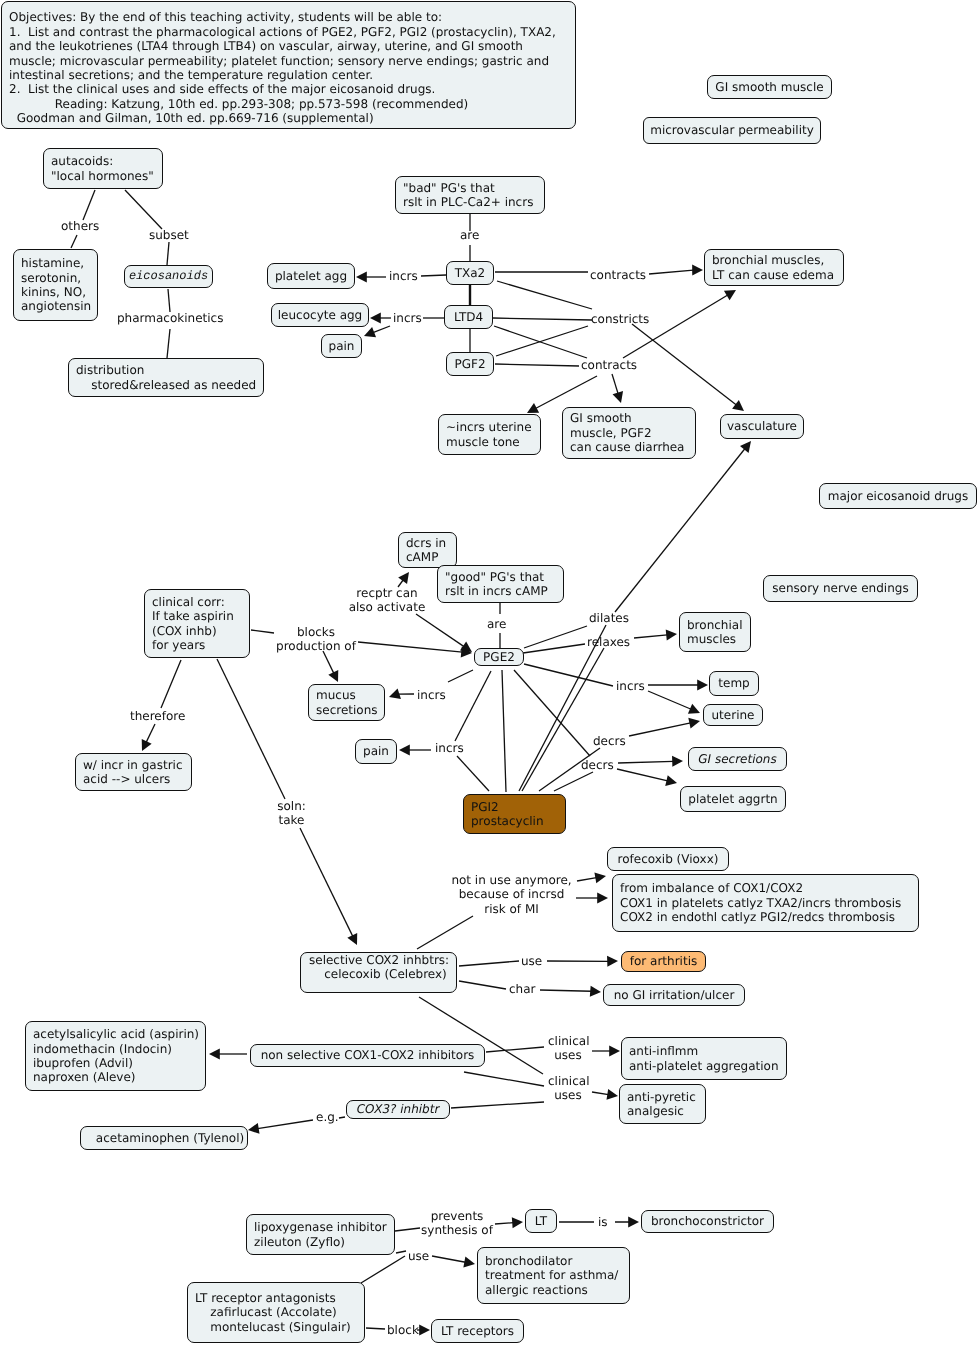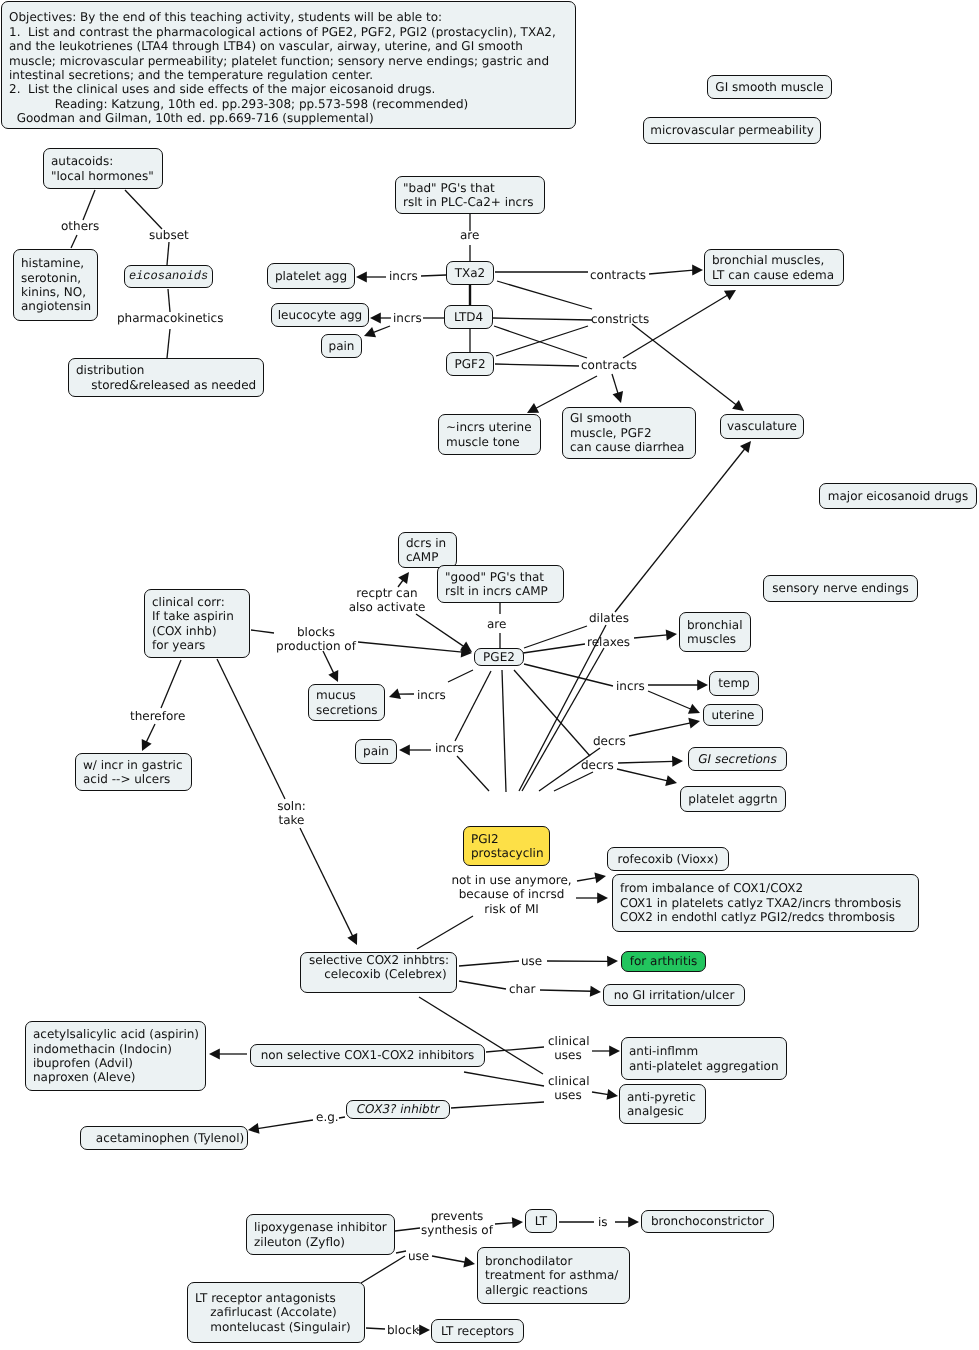--- a/index.html
+++ b/index.html
@@ -306,21 +306,21 @@
     stored&amp;released as needed</span></div>
       <div class="node l" style="left: 395px; top: 176px; width: 150px; height: 38px; background: rgb(236, 242, 243); border-color: rgb(17, 17, 17);"><span>"bad" PG's that
 rslt in PLC-Ca2+ incrs</span></div>
       <div class="node c" style="left: 267px; top: 263px; width: 88px; height: 26px; background: rgb(236, 242, 243); border-color: rgb(17, 17, 17);"><span>platelet agg</span></div>
       <div class="node c" style="left: 271px; top: 303px; width: 98px; height: 24px; background: rgb(236, 242, 243); border-color: rgb(17, 17, 17);"><span>leucocyte agg</span></div>
       <div class="node c" style="left: 321px; top: 334px; width: 41px; height: 24px; background: rgb(236, 242, 243); border-color: rgb(17, 17, 17);"><span>pain</span></div>
       <div class="node c" style="left: 446px; top: 261px; width: 48px; height: 24px; background: rgb(236, 242, 243); border-color: rgb(17, 17, 17);"><span>TXa2</span></div>
       <div class="node c" style="left: 444px; top: 305px; width: 49px; height: 24px; background: rgb(236, 242, 243); border-color: rgb(17, 17, 17);"><span>LTD4</span></div>
       <div class="node c" style="left: 446px; top: 352px; width: 48px; height: 24px; background: rgb(236, 242, 243); border-color: rgb(17, 17, 17);"><span>PGF2</span></div>
       <div class="node c" style="left: 707px; top: 75px; width: 125px; height: 24px; background: rgb(236, 242, 243); border-color: rgb(17, 17, 17);"><span>GI smooth muscle</span></div>
-      <div class="node c" style="left: 643px; top: 117px; width: 178px; height: 27px; background: rgb(236, 242, 243); border-color: rgb(17, 17, 17);"><span>microvascular permeability</span></div>
+      <div class="node c" style="left: 643px; top: 117px; width: 178px; height: 27px; background: rgb(236, 242, 243); border-color: rgb(17, 17, 17); border-radius: 6px;"><span>microvascular permeability</span></div>
       <div class="node l" style="left: 704px; top: 249px; width: 140px; height: 37px; background: rgb(236, 242, 243); border-color: rgb(17, 17, 17);"><span>bronchial muscles,
 LT can cause edema</span></div>
       <div class="node l" style="left: 438px; top: 414px; width: 103px; height: 41px; background: rgb(236, 242, 243); border-color: rgb(17, 17, 17);"><span>~incrs uterine
 muscle tone</span></div>
       <div class="node l" style="left: 562px; top: 407px; width: 134px; height: 52px; background: rgb(236, 242, 243); border-color: rgb(17, 17, 17);"><span>GI smooth
 muscle, PGF2
 can cause diarrhea</span></div>
       <div class="node c" style="left: 720px; top: 414px; width: 84px; height: 25px; background: rgb(236, 242, 243); border-color: rgb(17, 17, 17);"><span>vasculature</span></div>
       <div class="node c" style="left: 819px; top: 483px; width: 158px; height: 26px; background: rgb(236, 242, 243); border-color: rgb(17, 17, 17);"><span>major eicosanoid drugs</span></div>
       <div class="node c" style="left: 763px; top: 575px; width: 155px; height: 27px; background: rgb(236, 242, 243); border-color: rgb(17, 17, 17);"><span>sensory nerve endings</span></div>
@@ -329,37 +329,37 @@
       <div class="node l" style="left: 437px; top: 565px; width: 127px; height: 38px; background: rgb(236, 242, 243); border-color: rgb(17, 17, 17);"><span>"good" PG's that
 rslt in incrs cAMP</span></div>
       <div class="node l" style="left: 144px; top: 589px; width: 106px; height: 69px; background: rgb(236, 242, 243); border-color: rgb(17, 17, 17);"><span>clinical corr:
 If take aspirin
 (COX inhb)
 for years</span></div>
       <div class="node c" style="left: 474px; top: 648px; width: 50px; height: 18px; background: rgb(236, 242, 243); border-color: rgb(17, 17, 17);"><span>PGE2</span></div>
       <div class="node l" style="left: 308px; top: 684px; width: 77px; height: 37px; background: rgb(236, 242, 243); border-color: rgb(17, 17, 17);"><span>mucus
 secretions</span></div>
       <div class="node c" style="left: 355px; top: 739px; width: 42px; height: 25px; background: rgb(236, 242, 243); border-color: rgb(17, 17, 17);"><span>pain</span></div>
-      <div class="node l" style="left: 463px; top: 794px; width: 87px; height: 40px; background: #fde047; border-color: rgb(17, 17, 17); margin-top: 32px;"><span>PGI2
+      <div class="node l" style="left: 463px; top: 794px; width: 103px; height: 40px; background: #a16207; border-color: rgb(17, 17, 17);"><span>PGI2
 prostacyclin</span></div>
       <div class="node l" style="left: 75px; top: 753px; width: 117px; height: 38px; background: rgb(236, 242, 243); border-color: rgb(17, 17, 17);"><span>w/ incr in gastric
 acid --&gt; ulcers</span></div>
       <div class="node l" style="left: 679px; top: 612px; width: 72px; height: 40px; background: rgb(236, 242, 243); border-color: rgb(17, 17, 17);"><span>bronchial
 muscles</span></div>
       <div class="node c" style="left: 709px; top: 671px; width: 50px; height: 25px; background: rgb(236, 242, 243); border-color: rgb(17, 17, 17);"><span>temp</span></div>
       <div class="node c" style="left: 703px; top: 704px; width: 60px; height: 22px; background: rgb(236, 242, 243); border-color: rgb(17, 17, 17);"><span>uterine</span></div>
       <div class="node c" style="left: 688px; top: 747px; width: 99px; height: 24px; background: rgb(236, 242, 243); border-color: rgb(17, 17, 17); text-align: center;"><span class="ital">GI secretions</span></div>
       <div class="node c" style="left: 680px; top: 786px; width: 106px; height: 26px; background: rgb(236, 242, 243); border-color: rgb(17, 17, 17);"><span>platelet aggrtn</span></div>
       <div class="node c" style="left: 607px; top: 847px; width: 122px; height: 24px; background: rgb(236, 242, 243); border-color: rgb(17, 17, 17);"><span>rofecoxib (Vioxx)</span></div>
       <div class="node l" style="left: 612px; top: 874px; width: 307px; height: 58px; background: rgb(236, 242, 243); border-color: rgb(17, 17, 17);"><span>from imbalance of COX1/COX2
 COX1 in platelets catlyz TXA2/incrs thrombosis
 COX2 in endothl catlyz PGI2/redcs thrombosis</span></div>
       <div class="node l" style="left: 300px; top: 952px; width: 157px; height: 41px; background: rgb(236, 242, 243); border-color: rgb(17, 17, 17); padding-left: 1px; align-items: flex-start;"><span>selective COX2 inhbtrs:
     celecoxib (Celebrex)</span></div>
-      <div class="node c" style="left: 621px; top: 951px; width: 85px; height: 21px; background: #22c55e; border-color: rgb(17, 17, 17);"><span>for arthritis</span></div>
+      <div class="node c" style="left: 621px; top: 951px; width: 85px; height: 21px; background: #fdba74; border-color: rgb(17, 17, 17);"><span>for arthritis</span></div>
       <div class="node c" style="left: 603px; top: 984px; width: 142px; height: 22px; background: rgb(236, 242, 243); border-color: rgb(17, 17, 17);"><span>no GI irritation/ulcer</span></div>
       <div class="node l" style="left: 25px; top: 1021px; width: 181px; height: 70px; background: rgb(236, 242, 243); border-color: rgb(17, 17, 17);"><span>acetylsalicylic acid (aspirin)
 indomethacin (Indocin)
 ibuprofen (Advil)
 naproxen (Aleve)</span></div>
       <div class="node c" style="left: 250px; top: 1044px; width: 235px; height: 23px; background: rgb(236, 242, 243); border-color: rgb(17, 17, 17);"><span>non selective COX1-COX2 inhibitors</span></div>
       <div class="node l" style="left: 621px; top: 1037px; width: 166px; height: 43px; background: rgb(236, 242, 243); border-color: rgb(17, 17, 17);"><span>anti-inflmm
 anti-platelet aggregation</span></div>
       <div class="node l" style="left: 619px; top: 1084px; width: 87px; height: 40px; background: rgb(236, 242, 243); border-color: rgb(17, 17, 17);"><span>anti-pyretic
 analgesic</span></div>

